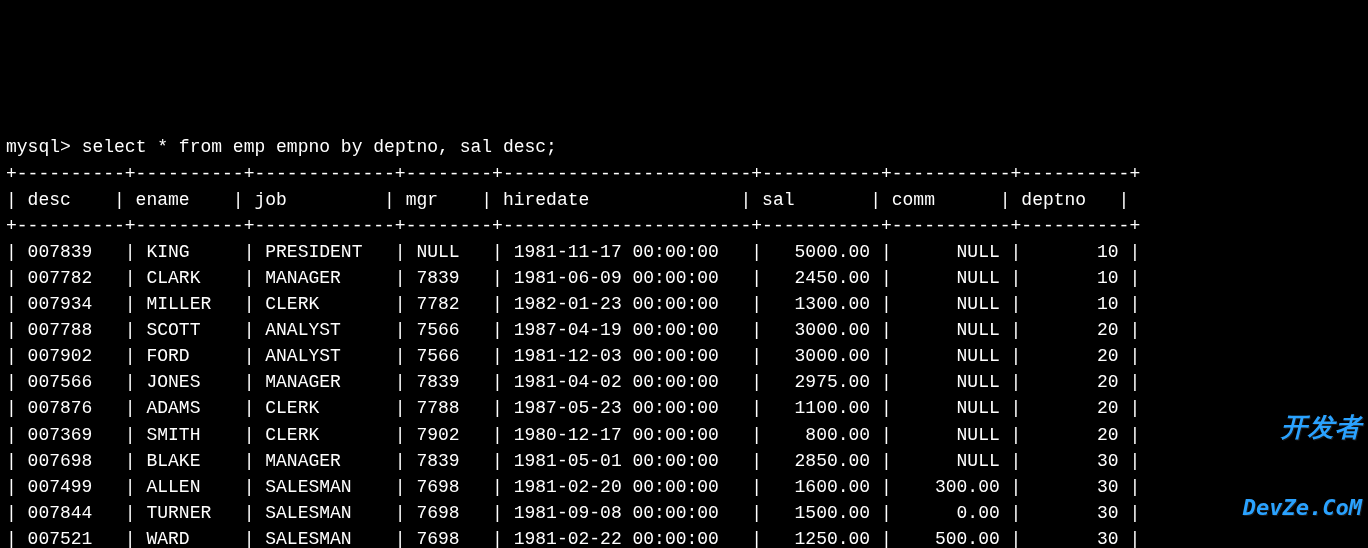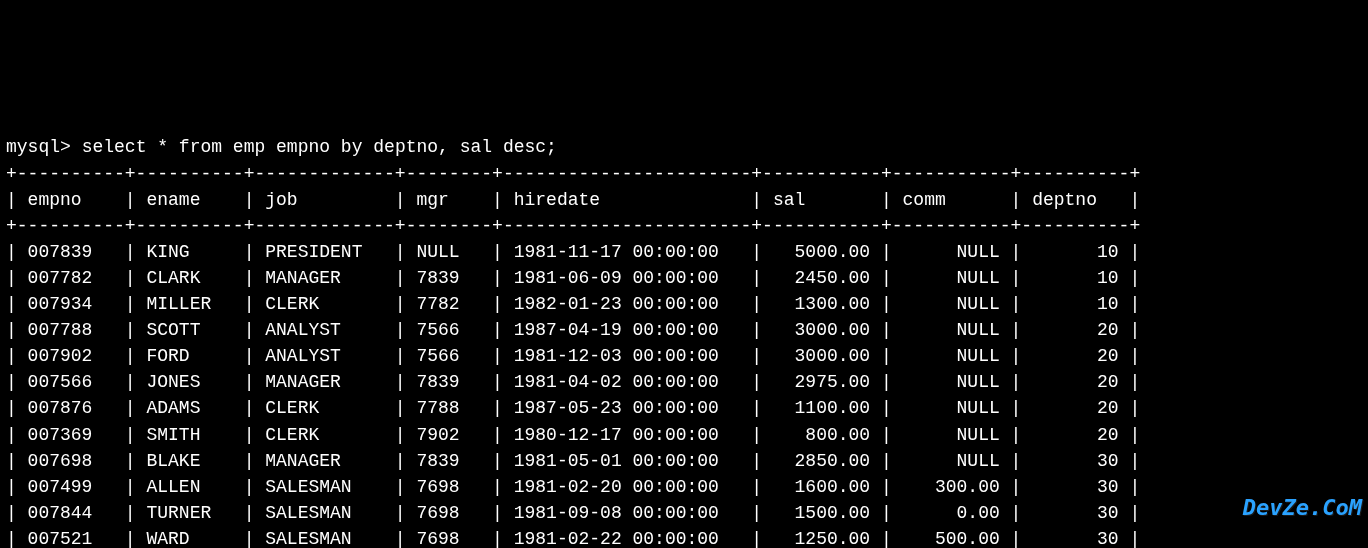--- a/index.html
+++ b/index.html
@@ -40,38 +40,39 @@
     }
   </style>
 </head>
 <body>
 
 
 
 <div class="term">
 <span>mysql&gt; </span><span>select * from emp empno by deptno, sal desc;</span>
 <span>+----------+----------+-------------+--------+-----------------------+-----------+-----------+----------+</span>
-<span>| empno    | ename    | job         | mgr    | hiredate              | sal       | comm      | deptno   |</span>
+<span>| desc    | ename    | job         | mgr    | hiredate              | sal       | comm      | deptno   |</span>
 <span>+----------+----------+-------------+--------+-----------------------+-----------+-----------+----------+</span>
 <span>| 007839   | KING     | PRESIDENT   | NULL   | 1981-11-17 00:00:00   |   5000.00 |      NULL |       10 |
 | 007782   | CLARK    | MANAGER     | 7839   | 1981-06-09 00:00:00   |   2450.00 |      NULL |       10 |
 | 007934   | MILLER   | CLERK       | 7782   | 1982-01-23 00:00:00   |   1300.00 |      NULL |       10 |
 | 007788   | SCOTT    | ANALYST     | 7566   | 1987-04-19 00:00:00   |   3000.00 |      NULL |       20 |
 | 007902   | FORD     | ANALYST     | 7566   | 1981-12-03 00:00:00   |   3000.00 |      NULL |       20 |
 | 007566   | JONES    | MANAGER     | 7839   | 1981-04-02 00:00:00   |   2975.00 |      NULL |       20 |
 | 007876   | ADAMS    | CLERK       | 7788   | 1987-05-23 00:00:00   |   1100.00 |      NULL |       20 |
 | 007369   | SMITH    | CLERK       | 7902   | 1980-12-17 00:00:00   |    800.00 |      NULL |       20 |
 | 007698   | BLAKE    | MANAGER     | 7839   | 1981-05-01 00:00:00   |   2850.00 |      NULL |       30 |
 | 007499   | ALLEN    | SALESMAN    | 7698   | 1981-02-20 00:00:00   |   1600.00 |    300.00 |       30 |
 | 007844   | TURNER   | SALESMAN    | 7698   | 1981-09-08 00:00:00   |   1500.00 |      0.00 |       30 |
 | 007521   | WARD     | SALESMAN    | 7698   | 1981-02-22 00:00:00   |   1250.00 |    500.00 |       30 |
 | 007654   | MARTIN   | SALESMAN    | 7698   | 1981-09-28 00:00:00   |   1250.00 |   1400.00 |       30 |
 | 007900   | JAMES    | CLERK       | 7698   | 1981-12-03 00:00:00   |    950.00 |      NULL |       30 |
 </span>
 
 </div>
 
 <div class="watermark">
+  <div>开发者</div>
   <div class="wm-sub">DevZe.CoM</div>
 </div>
 
 
 
 
 </body></html>

